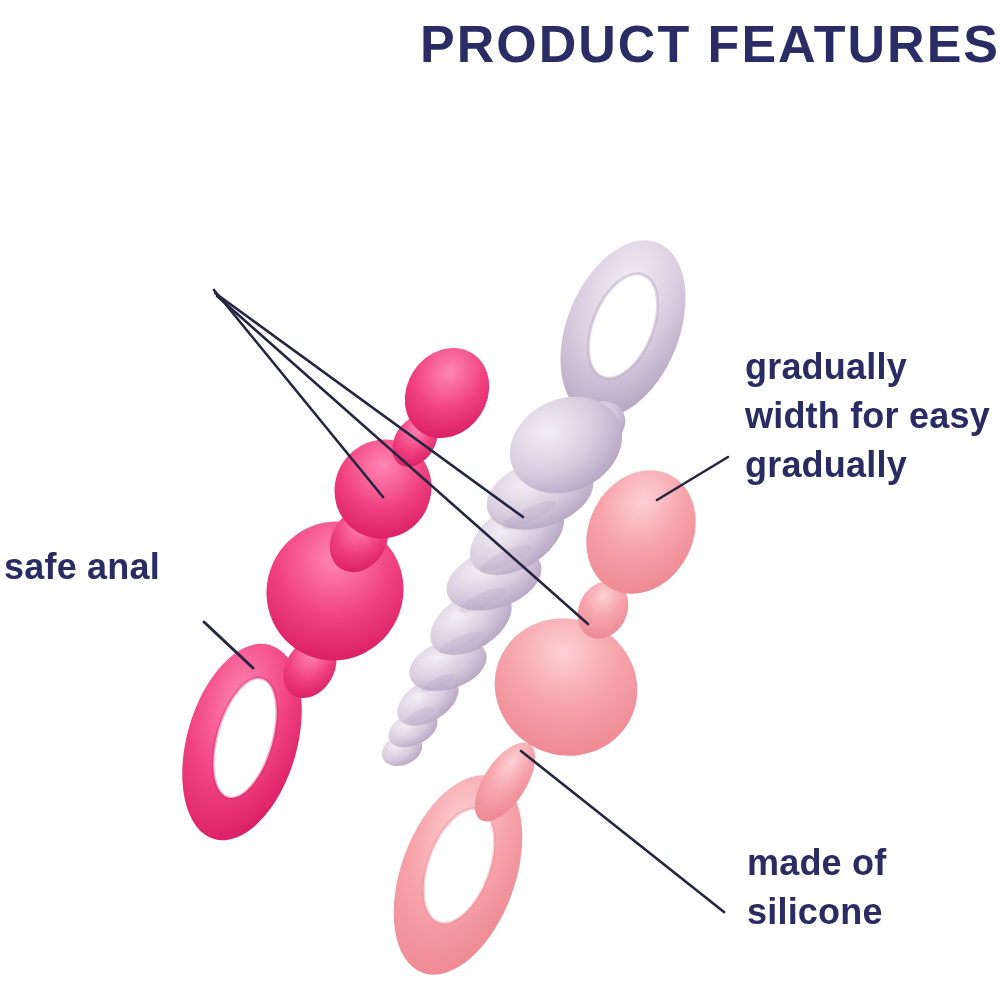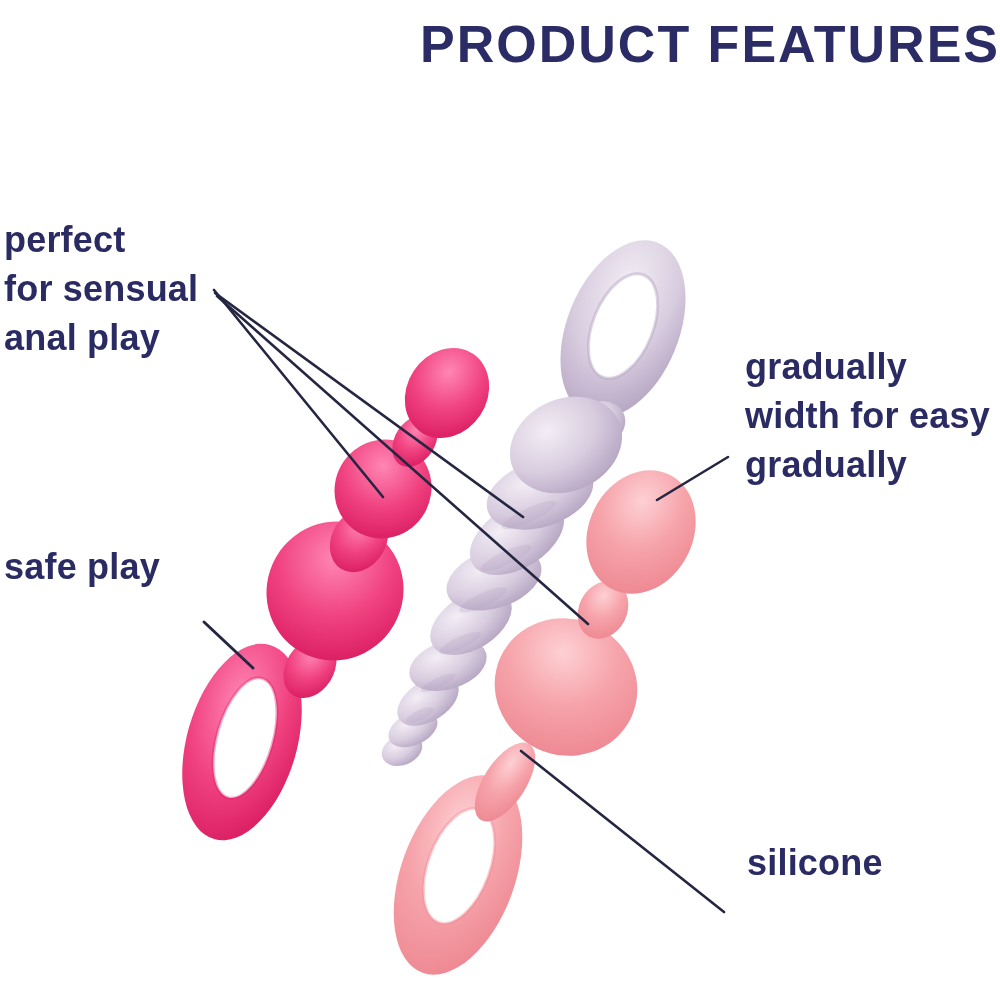--- a/index.html
+++ b/index.html
@@ -90,33 +90,29 @@
     <g stroke="var(--callout-line,#252641)" stroke-width="2.6" stroke-linecap="round">
       <line x1="214" y1="290" x2="383" y2="497"></line>
       <line x1="215" y1="293" x2="523" y2="517"></line>
       <line x1="217" y1="296" x2="588" y2="624"></line>
       <line x1="204" y1="622" x2="253" y2="668" stroke-width="3"></line>
       <line x1="728" y1="457" x2="657" y2="500"></line>
       <line x1="724" y1="912" x2="521" y2="751"></line>
     </g>
   </svg>
 
-  <div class="note n-perfect">
-    <span>perfect</span>
-    <span>for sensual</span>
-    <span>anal play</span>
-  </div>
 
   <div class="note n-pullring">
-    <span>safe play</span>
+    <span>safe anal</span>
   </div>
 
   <div class="note n-width">
     <span>gradually</span>
     <span>width for easy</span>
     <span>gradually</span>
   </div>
 
   <div class="note n-silicone">
+    <span>made of</span>
     <span>silicone</span>
   </div>
 
 </div>
 
 </body></html>

